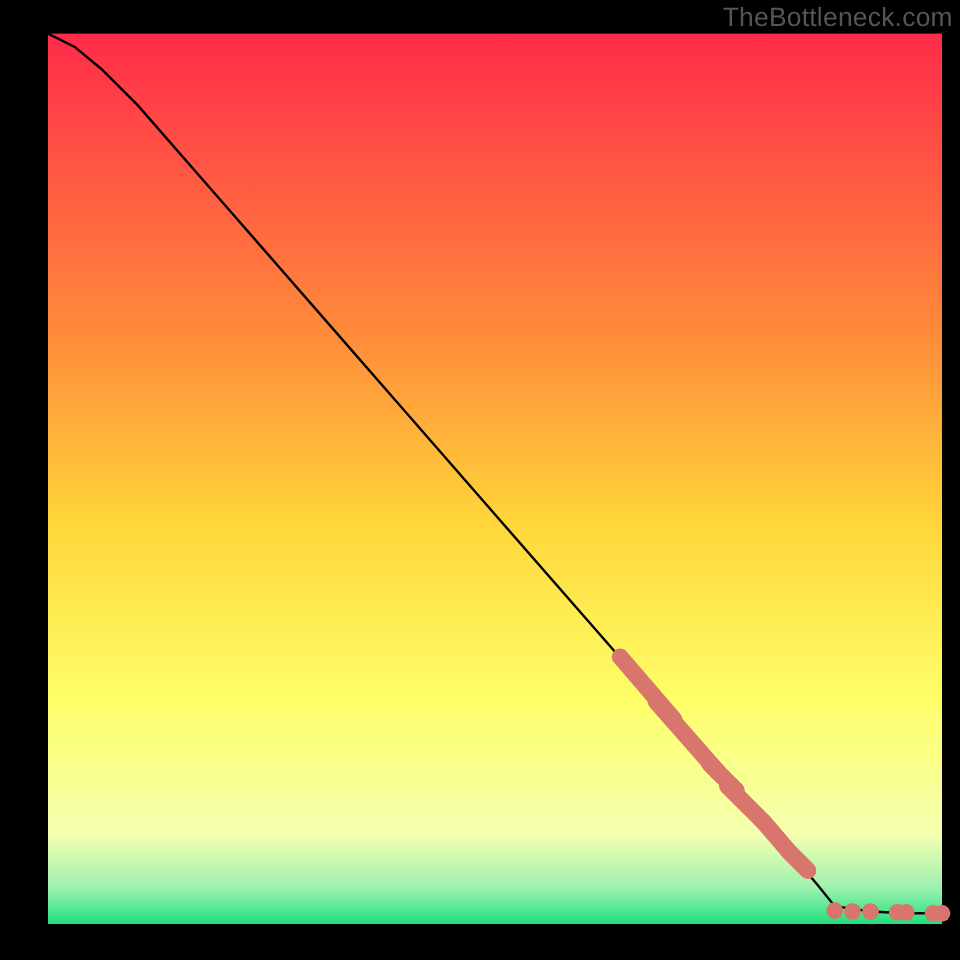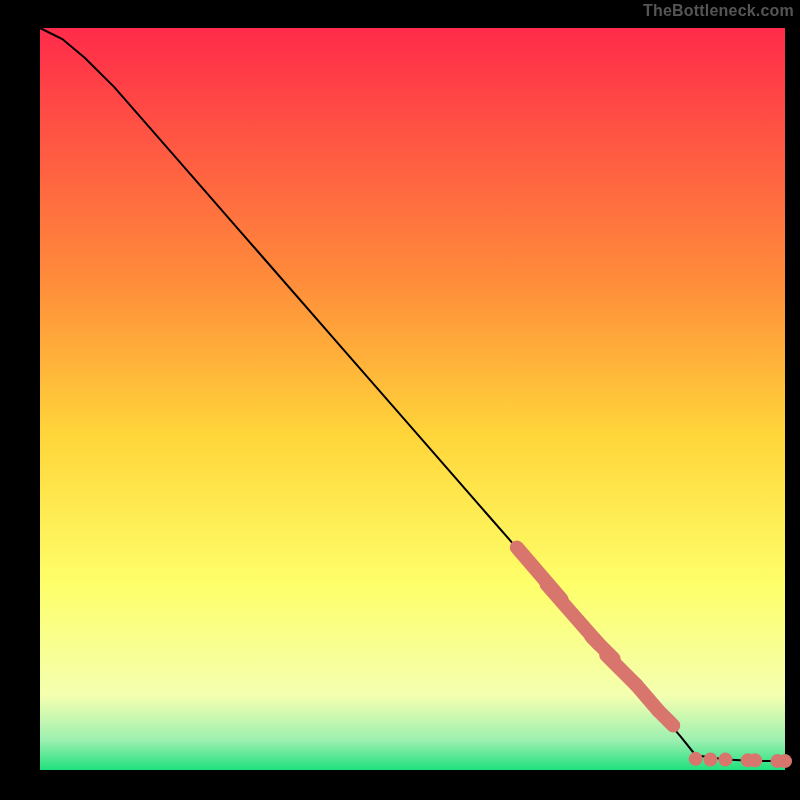--- a/index.html
+++ b/index.html
@@ -15,22 +15,22 @@
     position: relative;
     width: 800px;
     height: 800px;
     background: #000;
   }
   .watermark {
     position: absolute;
     top: 2px;
     right: 6px;
     color: #555;
-    font-size: 16px;
-    font-weight: 700;
+    font-size: 22px;
+    font-weight: 400;
     letter-spacing: 0.2px;
     z-index: 20;
   }
   svg.plot {
     position: absolute;
     top: 0;
     left: 0;
     width: 800px;
     height: 800px;
     display: block;

